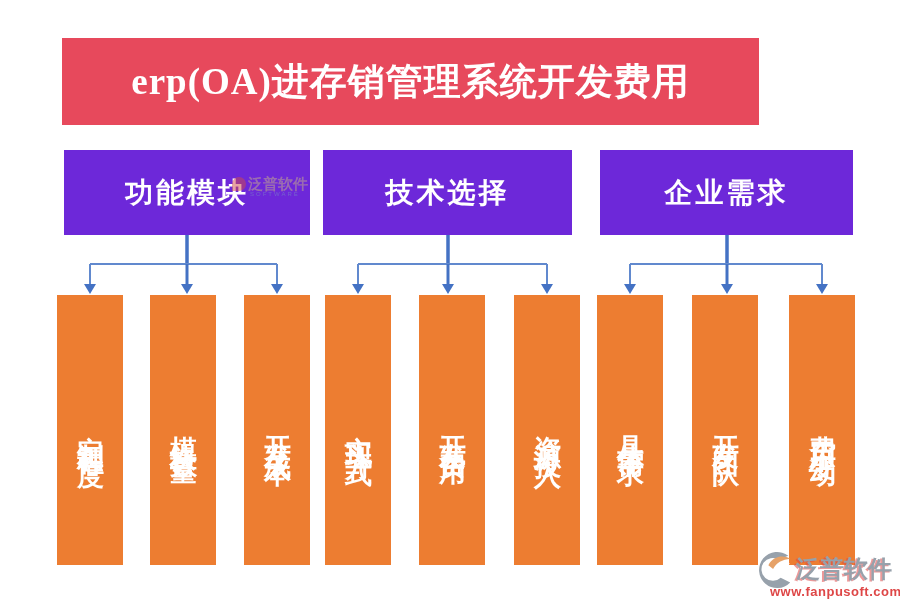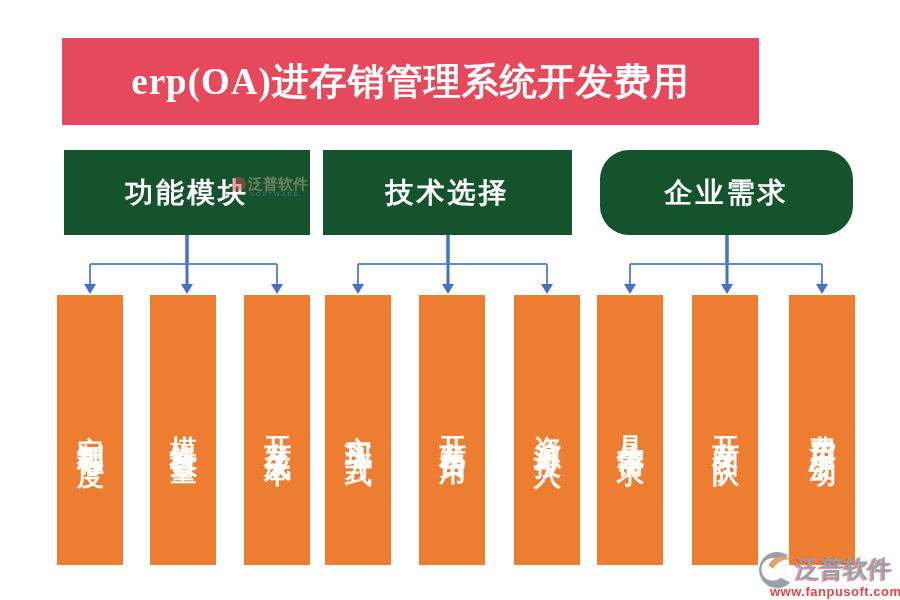--- a/index.html
+++ b/index.html
@@ -10,27 +10,27 @@
   
   .banner{
     position:absolute;left:62px;top:38px;width:697px;height:87px;
     background:#E7495C;display:flex;align-items:center;justify-content:center;
   }
   .banner .title{
     color:#ffffff;font-size:37px;font-weight:700;letter-spacing:1px;white-space:nowrap;
   }
   
   .gbox{
-    position:absolute;top:150px;height:85px;background:#14532d;
+    position:absolute;top:150px;height:85px;background:#6d28d9;
     display:flex;align-items:center;justify-content:center;
   }
   .gbox span{color:#ffffff;font-size:28px;font-weight:600;letter-spacing:3px;}
   .g0{left:64px;width:246px;}
   .g1{left:323px;width:249px;}
-  .g2{left:600px;width:253px;border-radius:29px;}
+  .g2{left:600px;width:253px;}
   
   .wm{
     position:absolute;left:232px;top:176px;width:90px;opacity:0.5;
     font-family:"Liberation Sans","DejaVu Sans",sans-serif;line-height:1;
     pointer-events:none;text-align:left;
   }
   .wm .wm-row{display:flex;align-items:center;gap:2px;}
   .wm .wm-ico{
     width:14px;height:14px;border-radius:50% 50% 50% 0;background:#D24A4A;flex:0 0 auto;
   }

